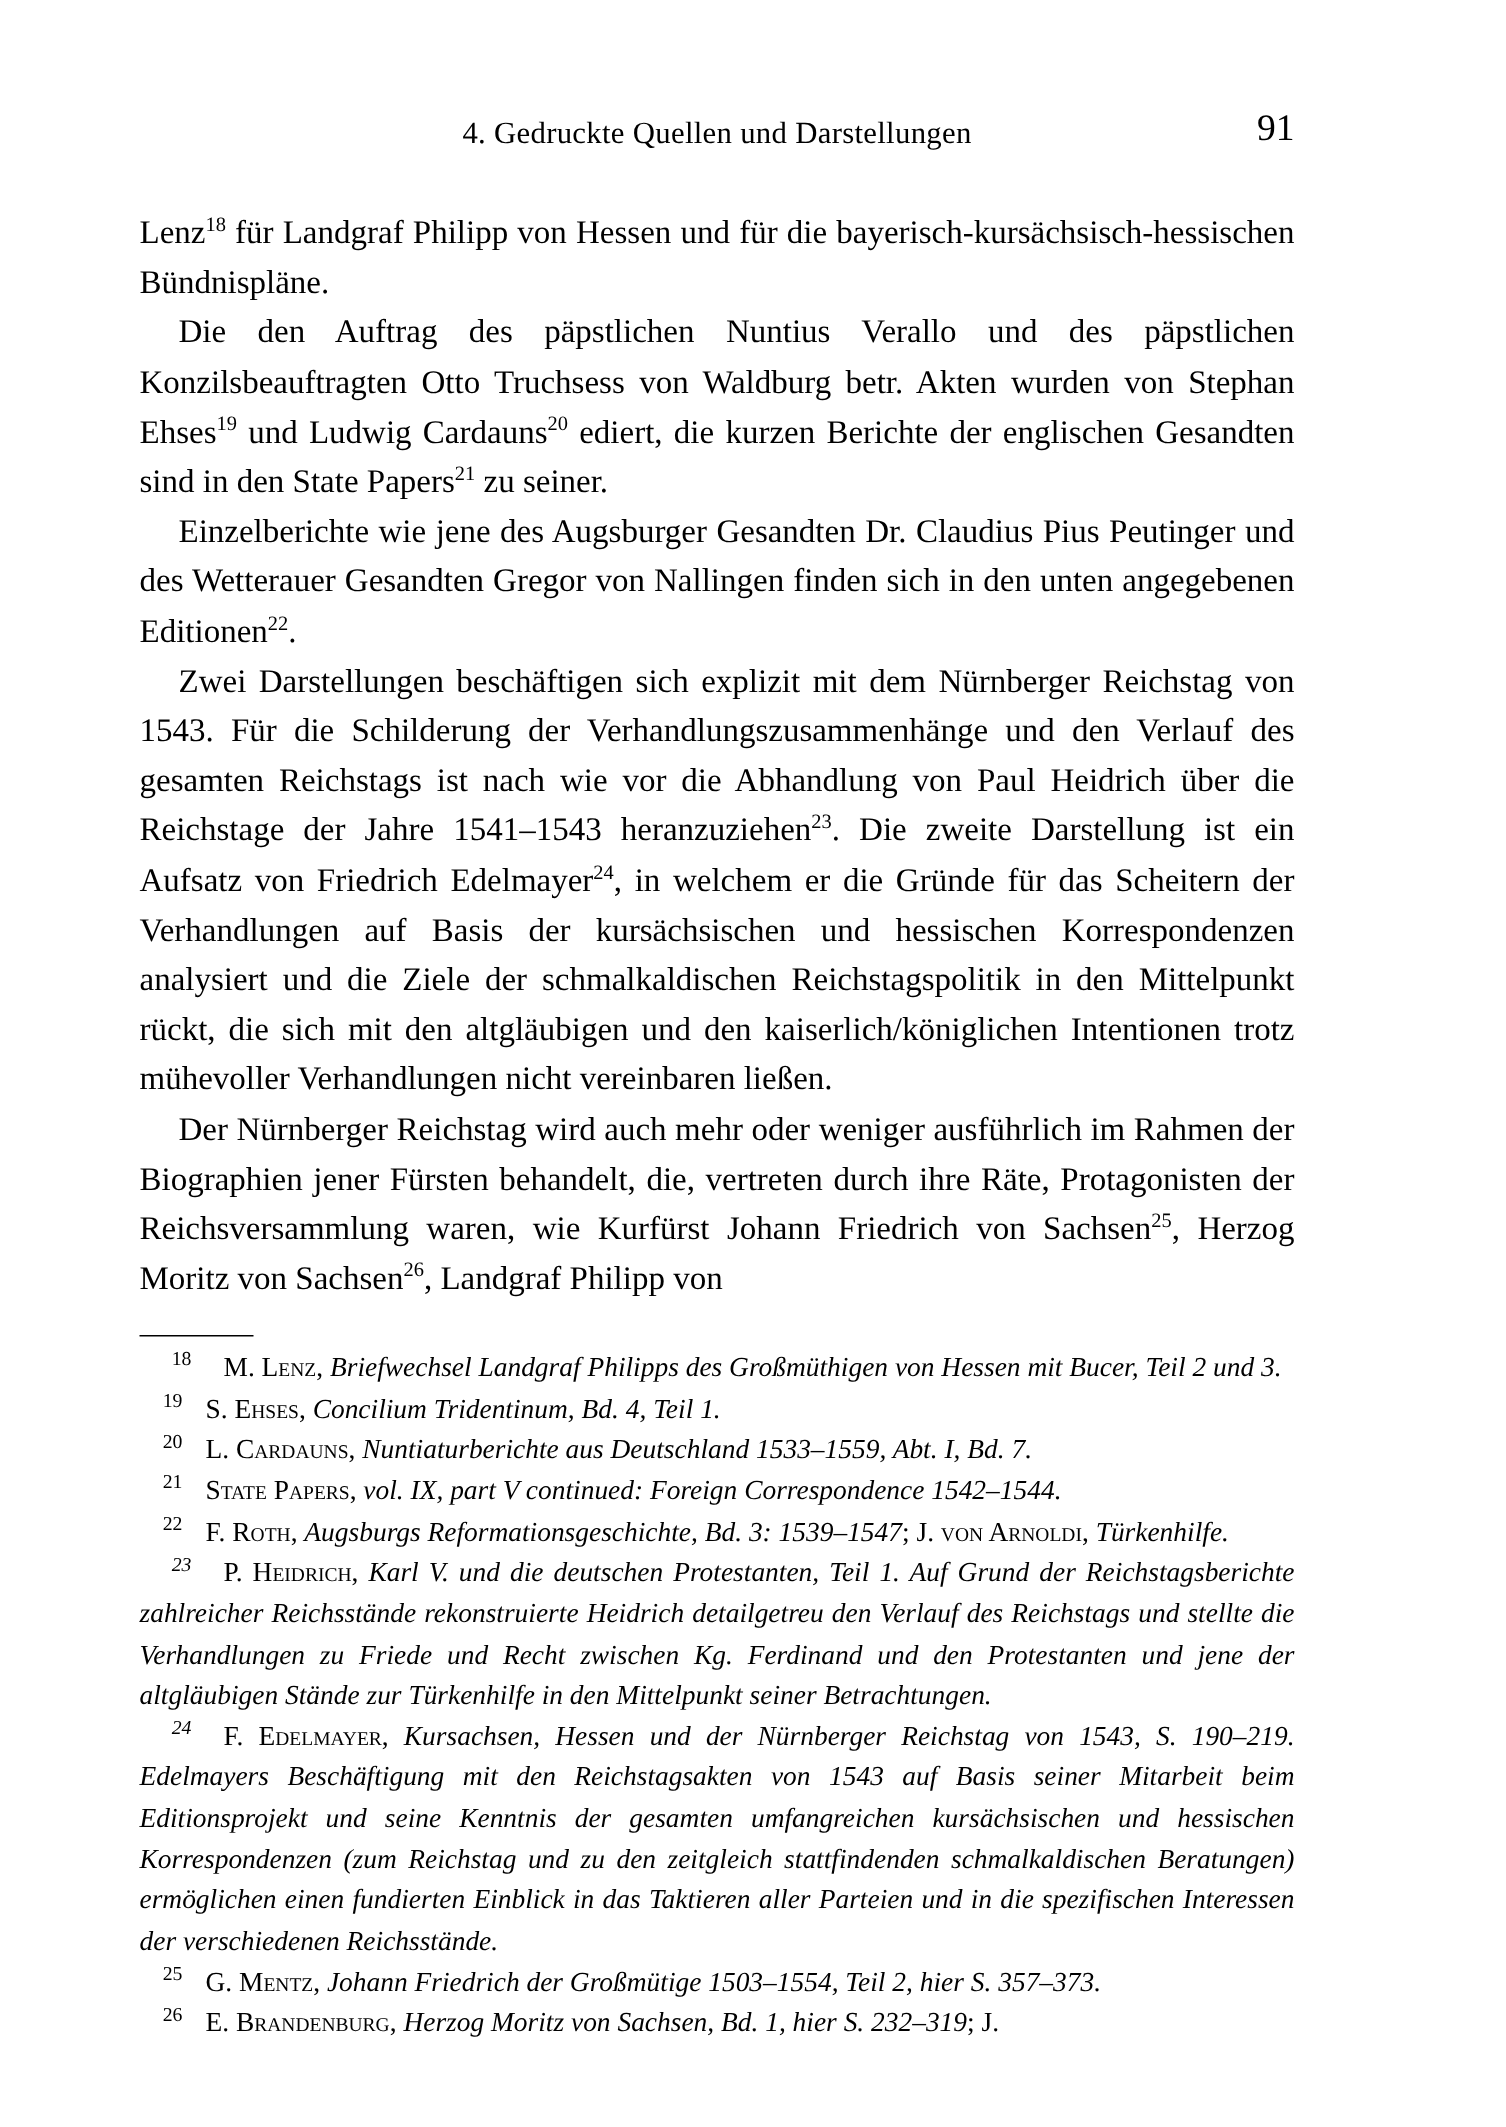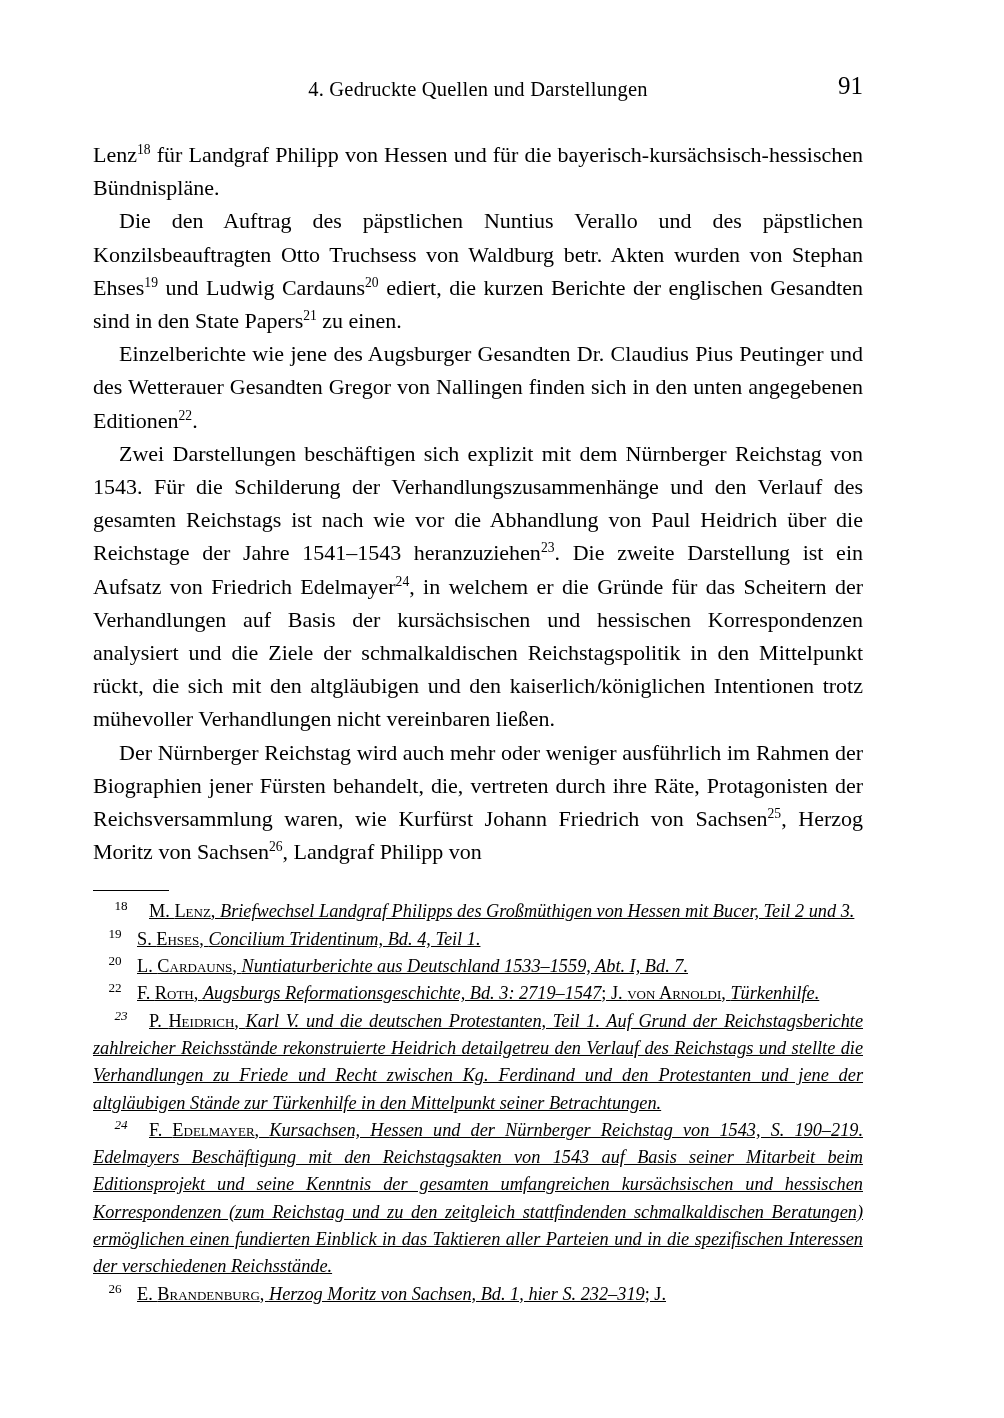--- a/index.html
+++ b/index.html
@@ -70,21 +70,20 @@
     line-height: 0;
   }
 
   
   .footnotes {
     margin-top: 22px;
     font-size: 18.3px;
     line-height: 27.3px;
     text-align: justify;
     text-justify: inter-word;
-    text-decoration: underline;
   }
   .fn-rule {
     width: 76px;
     height: 0;
     border-top: 1.4px solid #000000;
     margin: 0 0 7px 0;
   }
   .fn {
     margin: 0;
     text-indent: 0;
@@ -129,33 +128,35 @@
 <div class="page">
   <div class="content">
 
     <div class="header">
       <div class="header-title">4. Gedruckte Quellen und Darstellungen</div>
       <div class="header-pageno">91</div>
     </div>
 
     <div class="body-text">
         <p class="no-indent"><span>Lenz</span><sup>18</sup><span> für Landgraf Philipp von Hessen und für die bayerisch-kursächsisch-hessischen Bündnispläne.</span></p>
-        <p><span>Die den Auftrag des päpstlichen Nuntius Verallo und des päpstlichen Konzilsbeauftragten Otto Truchsess von Waldburg betr. Akten wurden von Stephan Ehses</span><sup>19</sup><span> und Ludwig Cardauns</span><sup>20</sup><span> ediert, die kurzen Berichte der englischen Gesandten sind in den State Papers</span><sup>21</sup><span> zu einen.</span></p>
+        <p><span>Die den Auftrag des päpstlichen Nuntius Verallo und des päpstlichen Konzilsbeauftragten Otto Truchsess von Waldburg betr. Akten wurden von Stephan Ehses</span><sup>19</sup><span> und Ludwig Cardauns</span><sup>20</sup><span> ediert, die kurzen Berichte der englischen Gesandten sind in den State Papers</span><sup>21</sup><span> zu seiner.</span></p>
         <p><span>Einzelberichte wie jene des Augsburger Gesandten Dr. Claudius Pius Peutinger und des Wetterauer Gesandten Gregor von Nallingen finden sich in den unten angegebenen Editionen</span><sup>22</sup><span>.</span></p>
         <p><span>Zwei Darstellungen beschäftigen sich explizit mit dem Nürnberger Reichstag von 1543. Für die Schilderung der Verhandlungszusammenhänge und den Verlauf des gesamten Reichstags ist nach wie vor die Abhandlung von Paul Heidrich über die Reichstage der Jahre 1541–1543 heranzuziehen</span><sup>23</sup><span>. Die zweite Darstellung ist ein Aufsatz von Friedrich Edelmayer</span><sup>24</sup><span>, in welchem er die Gründe für das Scheitern der Verhandlungen auf Basis der kursächsischen und hessischen Korrespondenzen analysiert und die Ziele der schmalkaldischen Reichstagspolitik in den Mittelpunkt rückt, die sich mit den altgläubigen und den kaiserlich/königlichen Intentionen trotz mühevoller Verhandlungen nicht vereinbaren ließen.</span></p>
         <p><span>Der Nürnberger Reichstag wird auch mehr oder weniger ausführlich im Rahmen der Biographien jener Fürsten behandelt, die, vertreten durch ihre Räte, Protagonisten der Reichsversammlung waren, wie Kurfürst Johann Friedrich von Sachsen</span><sup>25</sup><span>, Herzog Moritz von Sachsen</span><sup>26</sup><span>, Landgraf Philipp von</span></p>
       </div>
 
     <div class="footnotes">
       <div class="fn-rule"></div>
       <div>
           <p class="fn"><span class="fn-num-wide">18</span><span class="up">M. </span><span class="sc">Lenz</span><span class="up">, </span><span class="it">Briefwechsel Landgraf Philipps des Großmüthigen von Hessen mit Bucer, Teil 2 und 3.</span></p>
           <p class="fn"><span class="fn-num">19</span><span class="up">S. </span><span class="sc">Ehses</span><span class="up">, </span><span class="it">Concilium Tridentinum, Bd. 4, Teil 1.</span></p>
           <p class="fn"><span class="fn-num">20</span><span class="up">L. </span><span class="sc">Cardauns</span><span class="up">, </span><span class="it">Nuntiaturberichte aus Deutschland 1533–1559, Abt. I, Bd. 7.</span></p>
-          <p class="fn"><span class="fn-num">22</span><span class="up">F. </span><span class="sc">Roth</span><span class="up">, </span><span class="it">Augsburgs Reformationsgeschichte, Bd. 3: 2719–1547</span><span class="up">; J. </span><span class="sc">von Arnoldi</span><span class="up">, </span><span class="it">Türkenhilfe.</span></p>
+          <p class="fn"><span class="fn-num">21</span><span class="sc">State Papers</span><span class="up">, </span><span class="it">vol. IX, part V continued: Foreign Correspondence 1542–1544.</span></p>
+          <p class="fn"><span class="fn-num">22</span><span class="up">F. </span><span class="sc">Roth</span><span class="up">, </span><span class="it">Augsburgs Reformationsgeschichte, Bd. 3: 1539–1547</span><span class="up">; J. </span><span class="sc">von Arnoldi</span><span class="up">, </span><span class="it">Türkenhilfe.</span></p>
           <p class="fn fn-italic"><span class="fn-num-wide">23</span><span class="up">P. </span><span class="sc">Heidrich</span><span class="up">, </span><span class="it">Karl V. und die deutschen Protestanten, Teil 1. Auf Grund der Reichstagsberichte zahlreicher Reichsstände rekonstruierte Heidrich detailgetreu den Verlauf des Reichstags und stellte die Verhandlungen zu Friede und Recht zwischen Kg. Ferdinand und den Protestanten und jene der altgläubigen Stände zur Türkenhilfe in den Mittelpunkt seiner Betrachtungen.</span></p>
           <p class="fn fn-italic"><span class="fn-num-wide">24</span><span class="up">F. </span><span class="sc">Edelmayer</span><span class="up">, </span><span class="it">Kursachsen, Hessen und der Nürnberger Reichstag von 1543, S. 190–219. Edelmayers Beschäftigung mit den Reichstagsakten von 1543 auf Basis seiner Mitarbeit beim Editionsprojekt und seine Kenntnis der gesamten umfangreichen kursächsischen und hessischen Korrespondenzen (zum Reichstag und zu den zeitgleich stattfindenden schmalkaldischen Beratungen) ermöglichen einen fundierten Einblick in das Taktieren aller Parteien und in die spezifischen Interessen der verschiedenen Reichsstände.</span></p>
+          <p class="fn"><span class="fn-num">25</span><span class="up">G. </span><span class="sc">Mentz</span><span class="up">, </span><span class="it">Johann Friedrich der Großmütige 1503–1554, Teil 2, hier S. 357–373.</span></p>
           <p class="fn"><span class="fn-num">26</span><span class="up">E. </span><span class="sc">Brandenburg</span><span class="up">, </span><span class="it">Herzog Moritz von Sachsen, Bd. 1, hier S. 232–319</span><span class="up">; J.</span></p>
         </div>
     </div>
 
   </div>
 </div>
 
 </body></html>

